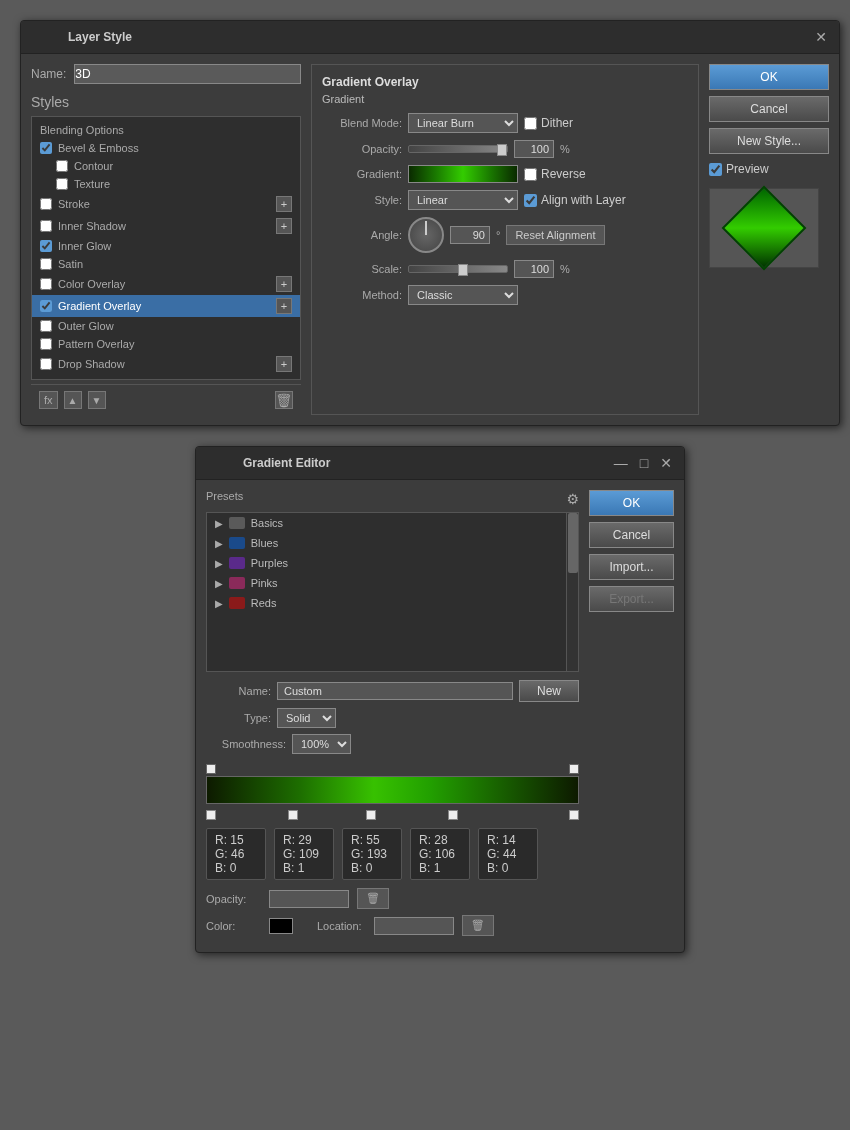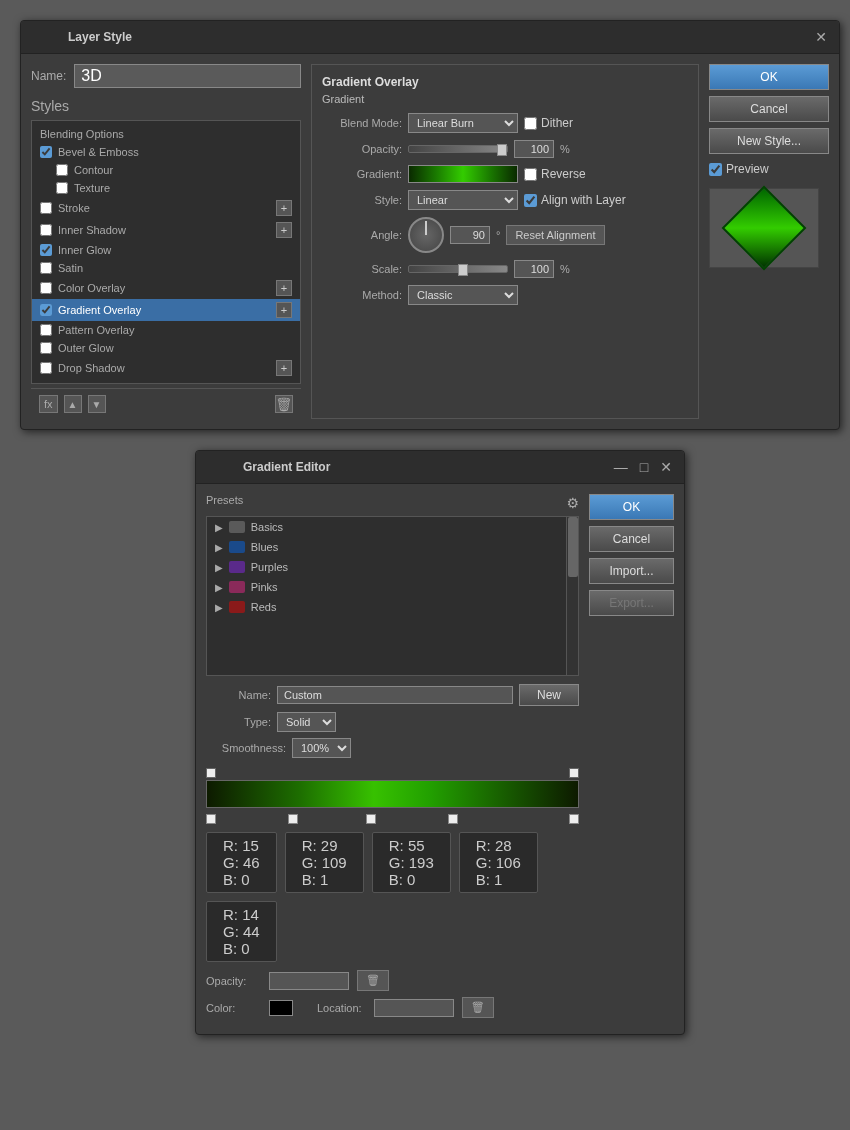--- a/index.html
+++ b/index.html
@@ -60,23 +60,23 @@
       display: flex;
       align-items: center;
       gap: 8px;
       margin-bottom: 10px;
     }
     .name-label { color: #aaa; }
     .name-input {
       background: #5a5a5a;
       border: 1px solid #888;
       color: #fff;
-      padding: 2px 6px;
+      padding: 2px 0;
       flex: 1;
-      font-size: 16px;
+      font-size: 12px;
     }
     .styles-label {
       color: #aaa;
       margin-bottom: 6px;
       font-size: 14px;
     }
     .style-items {
       background: #2e2e2e;
       border: 1px solid #555;
       padding: 4px 0;
@@ -509,22 +509,22 @@
     
     .color-tooltips {
       display: flex;
       gap: 8px;
       margin-top: 8px;
       flex-wrap: wrap;
     }
     .color-tooltip {
       background: #2a2a2a;
       border: 1px solid #555;
-      padding: 4px 16px;
-      font-size: 15px;
+      padding: 4px 8px;
+      font-size: 12px;
       color: #ccc;
       border-radius: 2px;
       min-width: 60px;
     }
 
     .ge-bottom-form {
       margin-top: 8px;
     }
     .ge-bottom-row {
       display: flex;
@@ -655,27 +655,27 @@
         <div class="style-item active">
           <div class="style-item-left">
             <input type="checkbox" class="style-checkbox" checked="" style="">
             <span>Gradient Overlay</span>
           </div>
           <button class="plus-btn">+</button>
         </div>
         <div class="style-item">
           <div class="style-item-left">
             <input type="checkbox" class="style-checkbox" style="">
+            <span>Outer Glow</span>
+          </div>
+        </div>
+        <div class="style-item">
+          <div class="style-item-left">
+            <input type="checkbox" class="style-checkbox" style="">
             <span>Pattern Overlay</span>
-          </div>
-        </div>
-        <div class="style-item">
-          <div class="style-item-left">
-            <input type="checkbox" class="style-checkbox" style="">
-            <span>Outer Glow</span>
           </div>
         </div>
         <div class="style-item">
           <div class="style-item-left">
             <input type="checkbox" class="style-checkbox" style="">
             <span>Drop Shadow</span>
           </div>
           <button class="plus-btn">+</button>
         </div>
       </div>

